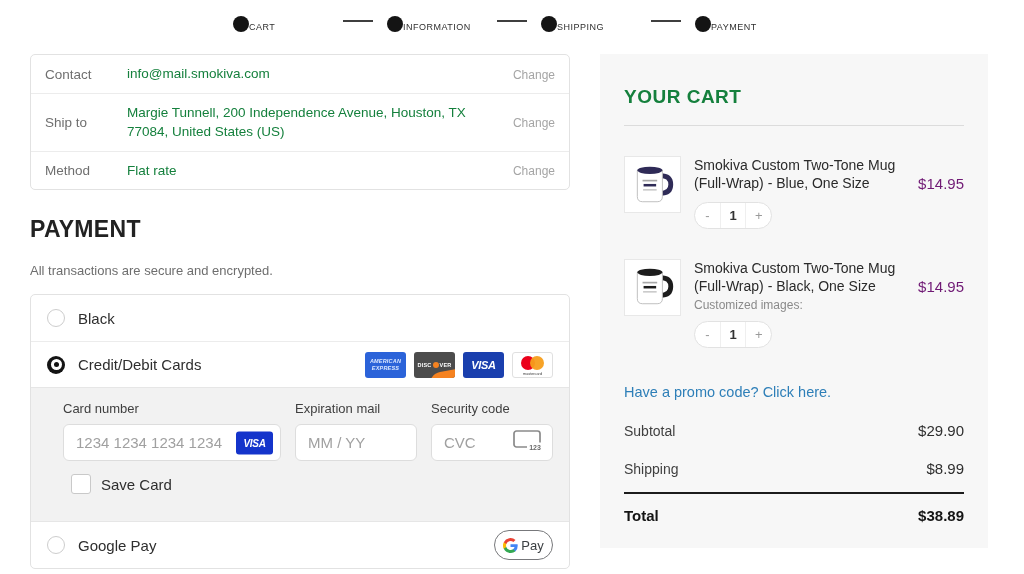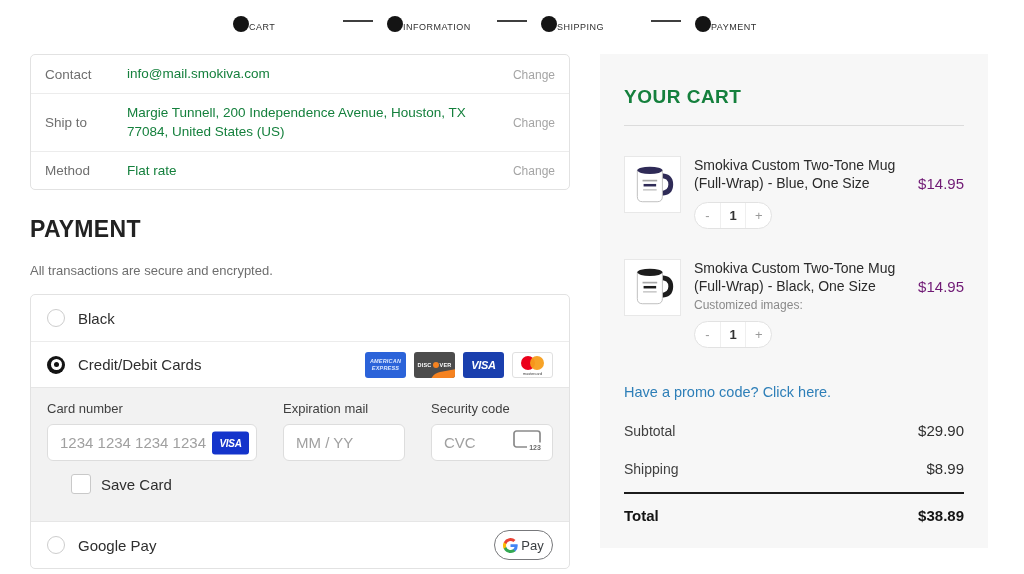--- a/index.html
+++ b/index.html
@@ -49,21 +49,21 @@
   .brand.discover { background:#4c4c4c; flex-direction:row; gap:1px; }
   .disc-txt { font-size:5.5px; font-weight:bold; color:#fff; letter-spacing:0.2px; position:relative; z-index:1; }
   .disc-dot { width:6px; height:6px; border-radius:50%; background:#f58220; position:relative; z-index:1; }
   .brand.discover::after { content:""; position:absolute; right:-8px; bottom:-6px; width:34px; height:13px; background:#f58220; transform:rotate(-10deg); border-radius:12px 0 0 0; }
   .brand.visa { background:#1a3fae; }
   .visa-txt { font-size:11px; font-weight:900; font-style:italic; color:#fff; letter-spacing:-0.3px; }
   .brand.mc { background:#fff; border:1px solid #e0e0e0; }
 
   
   .card-form { background:#f2f2f2; border-top:1px solid #e6e6e6; border-bottom:1px solid #e6e6e6; padding:13px 16px 27px; }
-  .form-grid { display:flex; gap:26px; }
+  .form-grid { display:flex; gap:14px;margin-left:16px; }
   .ff { display:flex; flex-direction:column; }
   .ff.grow { flex:1; }
   .ff.fixed { width:122px; flex:none; }
   .ff-label { font-size:13px; color:#3f3f3f; margin-bottom:8px; }
   .input-wrap { position:relative; }
   .input-wrap input {
     width:100%; height:37px; border:1px solid #dddddd; border-radius:6px;
     background:#fff; padding:0 12px; font-size:15px; color:#333;
     font-family:"Liberation Sans", sans-serif; outline:none;
   }

